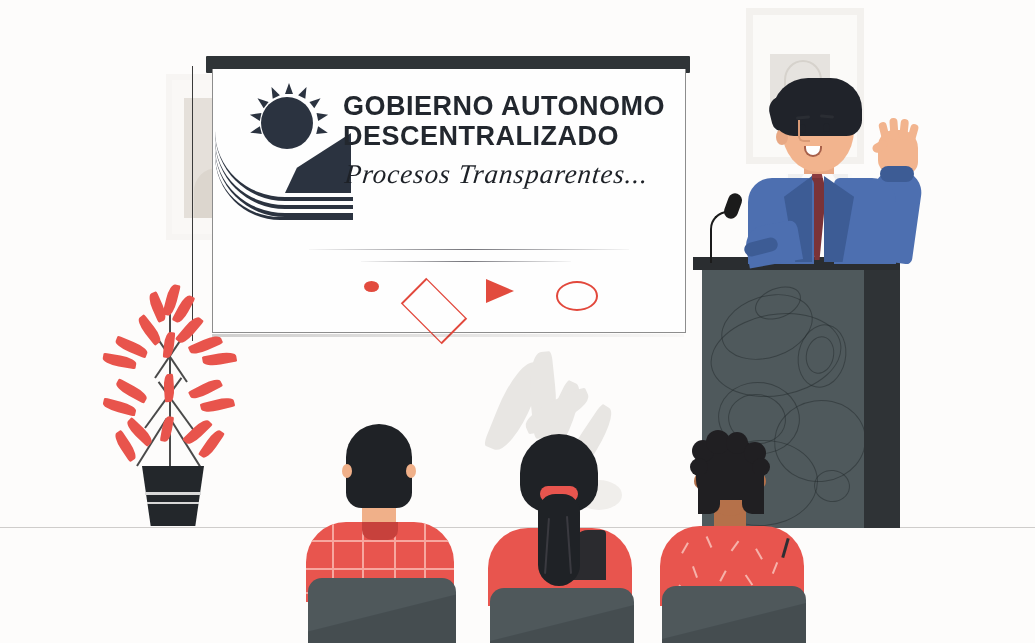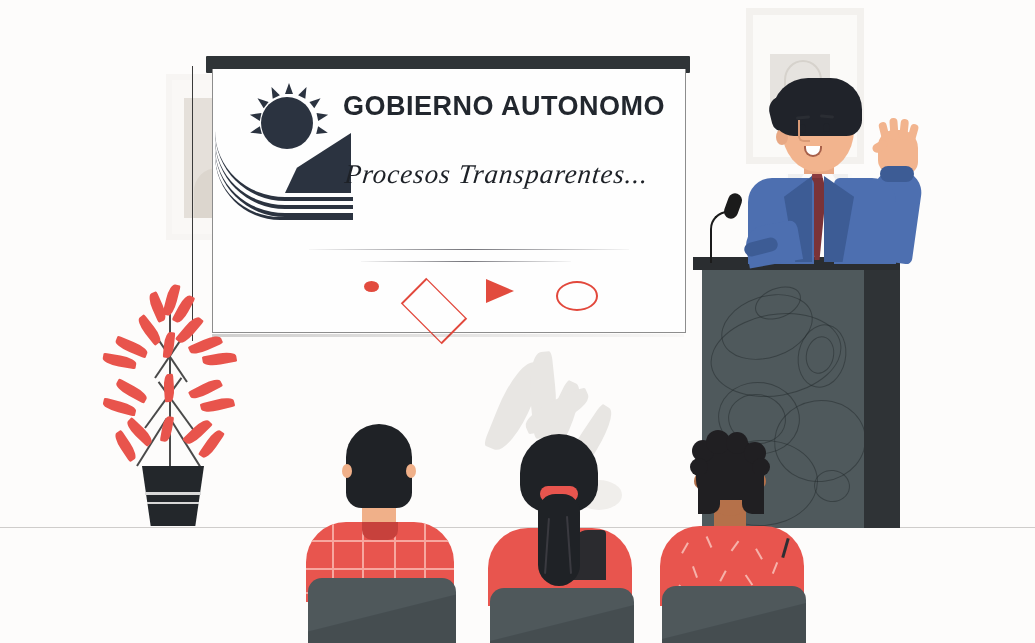--- a/index.html
+++ b/index.html
@@ -192,20 +192,21 @@
         <div class="ray" style="transform:rotate(-104deg);"></div>
         <div class="hill"></div>
         <div class="arc" style="left:-14px;top:46px;width:138px;height:66px;"></div>
         <div class="arc" style="left:-14px;top:54px;width:138px;height:66px;"></div>
         <div class="arc" style="left:-14px;top:62px;width:138px;height:66px;"></div>
         <div class="arc" style="left:-14px;top:70px;width:138px;height:62px;border-bottom-width:3px;"></div>
       </div>
 
       <div class="gad-title">
         <div>GOBIERNO AUTONOMO</div>
+        <div>DESCENTRALIZADO</div>
       </div>
       <div class="gad-sub">Procesos  Transparentes...</div>
 
       <div class="div-line" id="div1"></div>
       <div class="div-line" id="div2"></div>
 
       <div class="sh" id="sh-dot"></div>
       <div class="sh" id="sh-diamond"></div>
       <div class="sh" id="sh-tri"></div>
       <div class="sh" id="sh-ell"></div>

